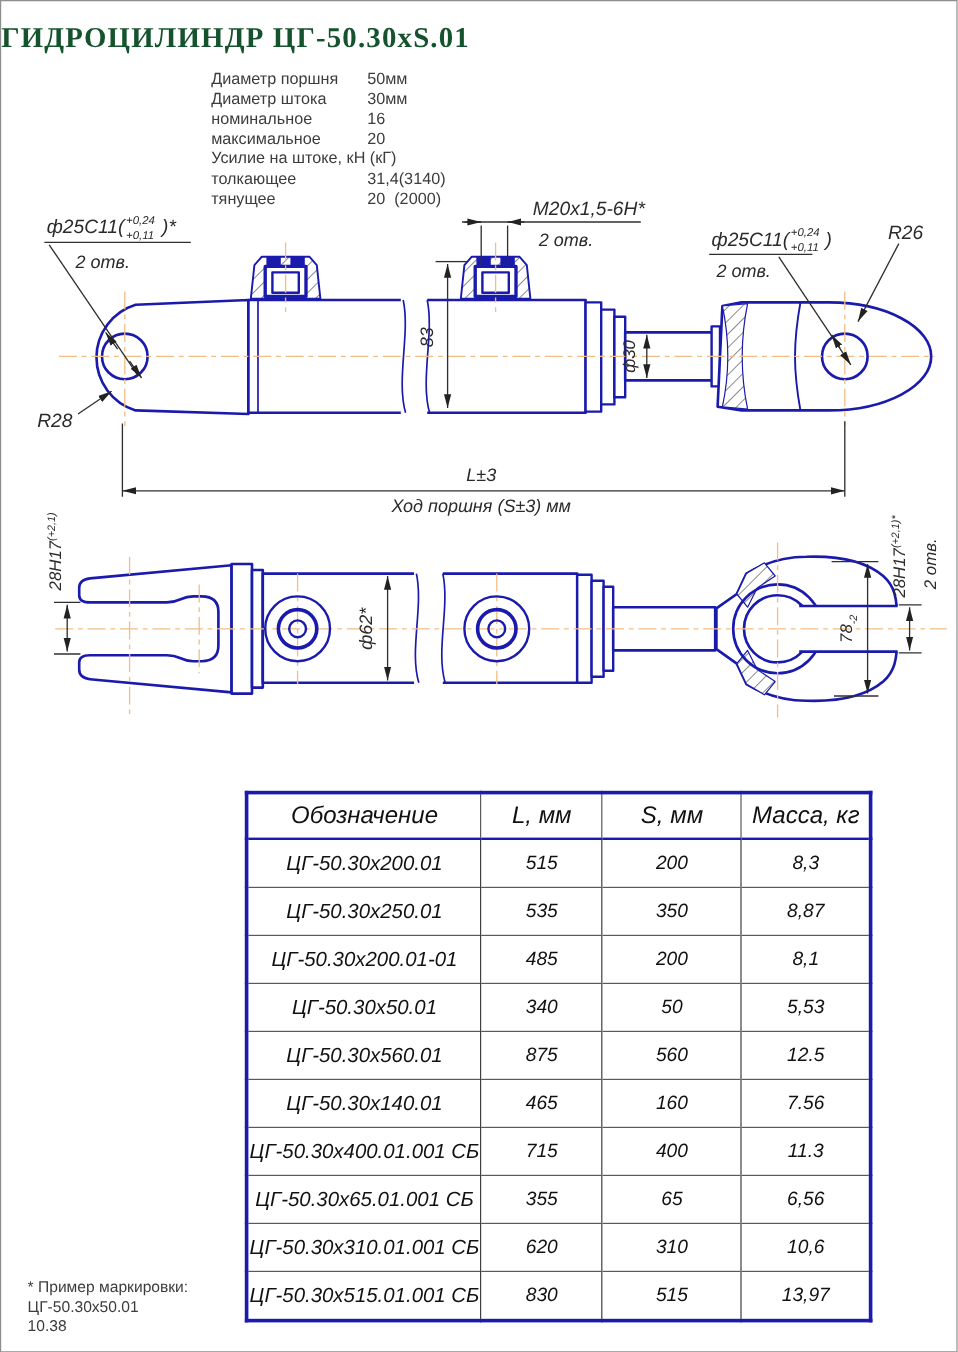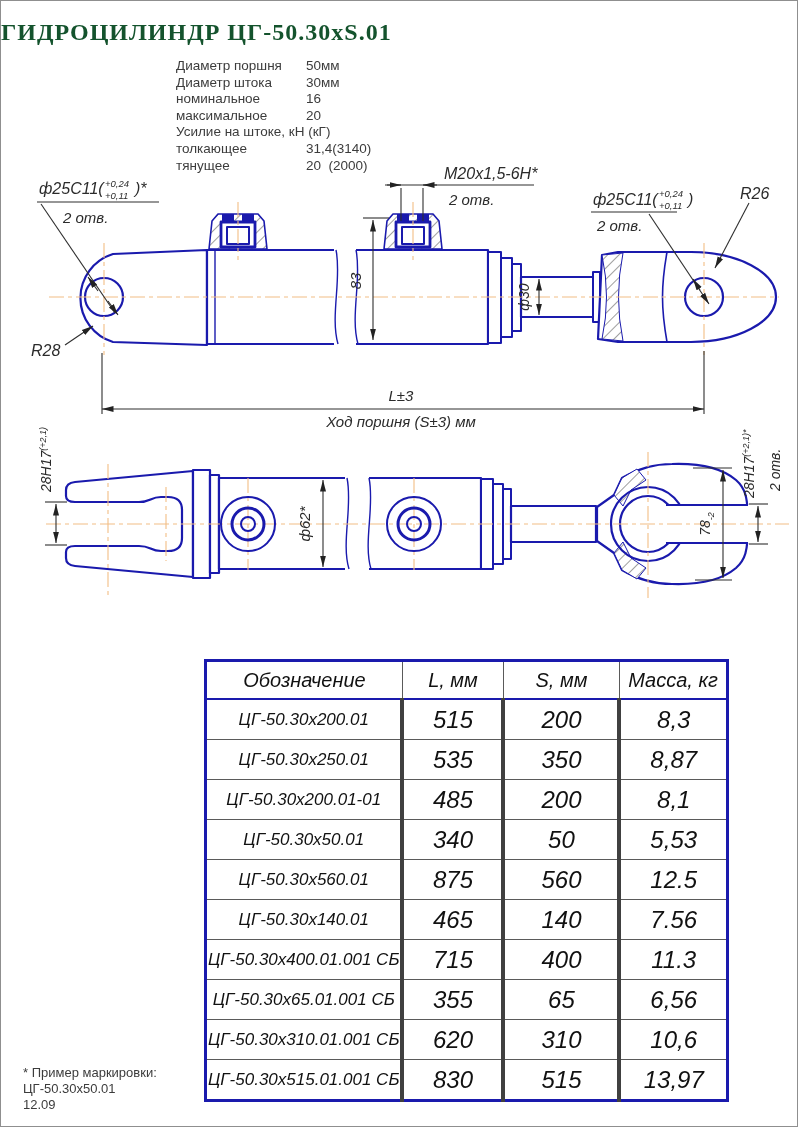--- a/index.html
+++ b/index.html
@@ -16,22 +16,22 @@
   .spec-row .sv{white-space:pre;}
   svg.draw{position:absolute;top:155px;left:0;}
   svg text{font-family:"Liberation Sans",sans-serif;font-style:italic;fill:#2b2b2b;}
   .tablewrap{position:absolute;top:612px;left:203px;margin-top:46px;}
   table.spec{border-collapse:collapse;table-layout:fixed;
              border:3px solid #1a1aad;background:#fff;}
   table.spec col.c1{width:173px}table.spec col.c2{width:101px}
   table.spec col.c3{width:116px}table.spec col.c4{width:108px}
   table.spec th{height:34px;font-style:italic;font-weight:normal;font-size:20px;
       color:#111;border-bottom:2px solid #1a1aad;border-left:1px solid #5a5a5a;}
-  table.spec td{height:37px;text-align:center;font-style:italic;font-size:24px;
-      color:#111;border-top:1px solid #5a5a5a;border-left:4px solid #404040;
+  table.spec td{height:37px;text-align:center;font-style:italic;font-size:16px;
+      color:#111;border-top:1px solid #5a5a5a;border-left:1px solid #404040;
       white-space:nowrap;overflow:hidden;}
   table.spec td:first-child,table.spec th:first-child{border-left:none;}
   table.spec td:first-child{font-size:17px;}
   .footer{position:absolute;top:1064px;left:22px;font-size:13px;color:#3c3c3c;
           line-height:16px;}
 </style>
 </head>
 <body>
 
 <div class="page">
@@ -297,21 +297,21 @@
     </tr>
           <tr>
       <td>ЦГ-50.30х560.01</td>
       <td>875</td>
       <td>560</td>
       <td>12.5</td>
     </tr>
           <tr>
       <td>ЦГ-50.30х140.01</td>
       <td>465</td>
-      <td>140</td>
+      <td>160</td>
       <td>7.56</td>
     </tr>
           <tr>
       <td>ЦГ-50.30х400.01.001 СБ</td>
       <td>715</td>
       <td>400</td>
       <td>11.3</td>
     </tr>
           <tr>
       <td>ЦГ-50.30х65.01.001 СБ</td>
@@ -331,16 +331,16 @@
       <td>515</td>
       <td>13,97</td>
     </tr>
         </tbody>
     </table>
   </div>
 
   <div class="footer">
     <div>* Пример маркировки:</div>
     <div>ЦГ-50.30x50.01</div>
-    <div>12.09</div>
+    <div>10.38</div>
   </div>
 
 </div>
 
 </body></html>

